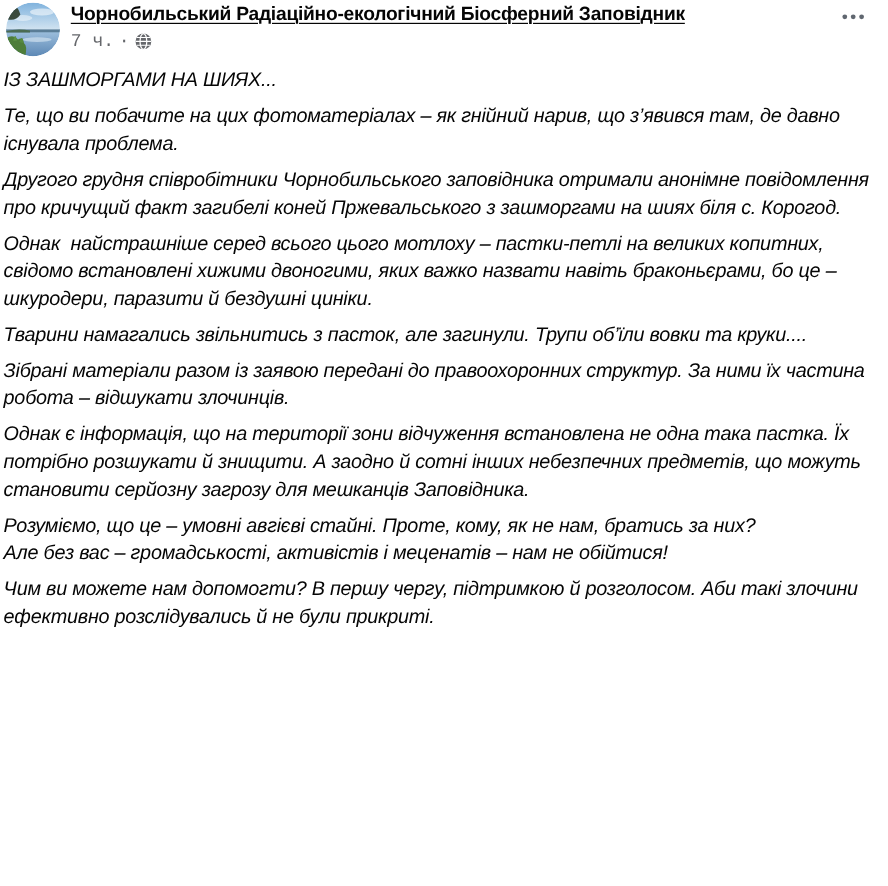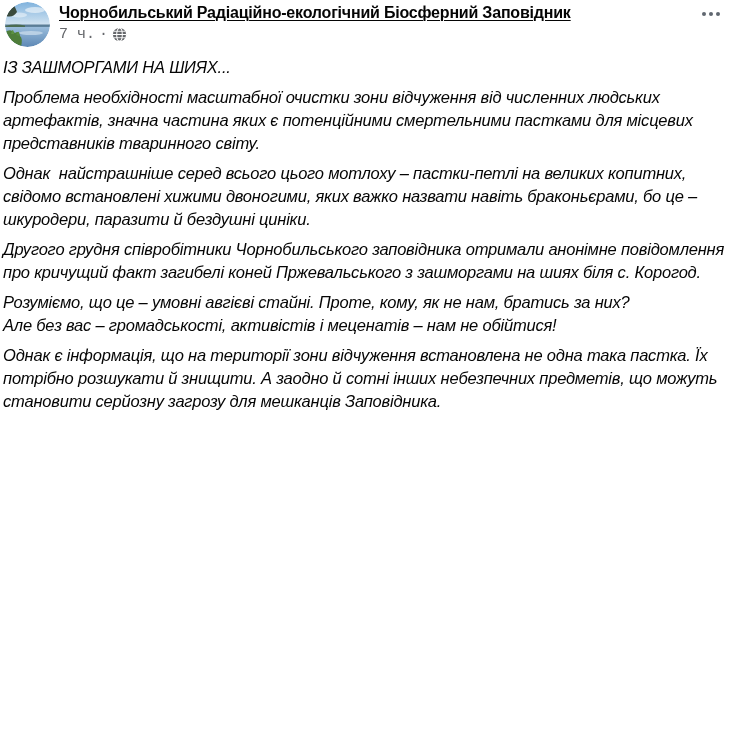--- a/index.html
+++ b/index.html
@@ -157,21 +157,24 @@
         <span class="m-dot"></span>
           <span class="m-dot"></span>
           <span class="m-dot"></span>
       </span>
     </div>
 
   </div>
 
   <div class="post-text">
       <p class="post-paragraph">ІЗ ЗАШМОРГАМИ НА ШИЯХ...</p>
-      <p class="post-paragraph">Проблема необхідності масштабної очистки зони відчуження від численних людських артефактів, значна частина яких є потенційними смертельними пастками для місцевих представників тваринного світу.</p>
+      <p class="post-paragraph">Те, що ви побачите на цих фотоматеріалах – як гнійний нарив, що з’явився там, де давно існувала проблема.</p>
+      <p class="post-paragraph">Другого грудня співробітники Чорнобильського заповідника отримали анонімне повідомлення про кричущий факт загибелі коней Пржевальського з зашморгами на шиях біля с. Корогод.</p>
       <p class="post-paragraph">Однак  найстрашніше серед всього цього мотлоху – пастки-петлі на великих копитних, свідомо встановлені хижими двоногими, яких важко назвати навіть браконьєрами, бо це – шкуродери, паразити й бездушні циніки.</p>
-      <p class="post-paragraph">Другого грудня співробітники Чорнобильського заповідника отримали анонімне повідомлення про кричущий факт загибелі коней Пржевальського з зашморгами на шиях біля с. Корогод.</p>
+      <p class="post-paragraph">Тварини намагались звільнитись з пасток, але загинули. Трупи об’їли вовки та круки....</p>
+      <p class="post-paragraph">Зібрані матеріали разом із заявою передані до правоохоронних структур. За ними їх частина робота – відшукати злочинців.</p>
+      <p class="post-paragraph">Однак є інформація, що на території зони відчуження встановлена не одна така пастка. Їх потрібно розшукати й знищити. А заодно й сотні інших небезпечних предметів, що можуть становити серйозну загрозу для мешканців Заповідника.</p>
       <p class="post-paragraph">Розуміємо, що це – умовні авгієві стайні. Проте, кому, як не нам, братись за них?
 Але без вас – громадськості, активістів і меценатів – нам не обійтися!</p>
-      <p class="post-paragraph">Однак є інформація, що на території зони відчуження встановлена не одна така пастка. Їх потрібно розшукати й знищити. А заодно й сотні інших небезпечних предметів, що можуть становити серйозну загрозу для мешканців Заповідника.</p>
+      <p class="post-paragraph">Чим ви можете нам допомогти? В першу чергу, підтримкою й розголосом. Аби такі злочини ефективно розслідувались й не були прикриті.</p>
     </div>
 
 </div>
 
 </body></html>

